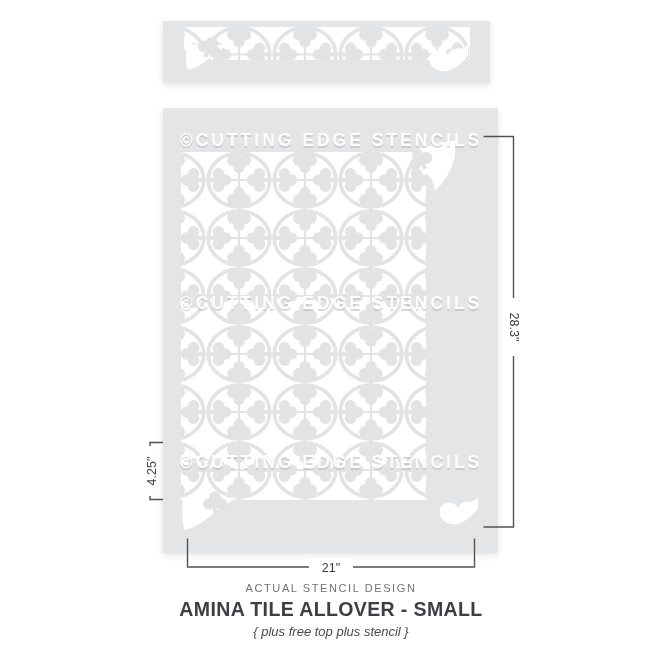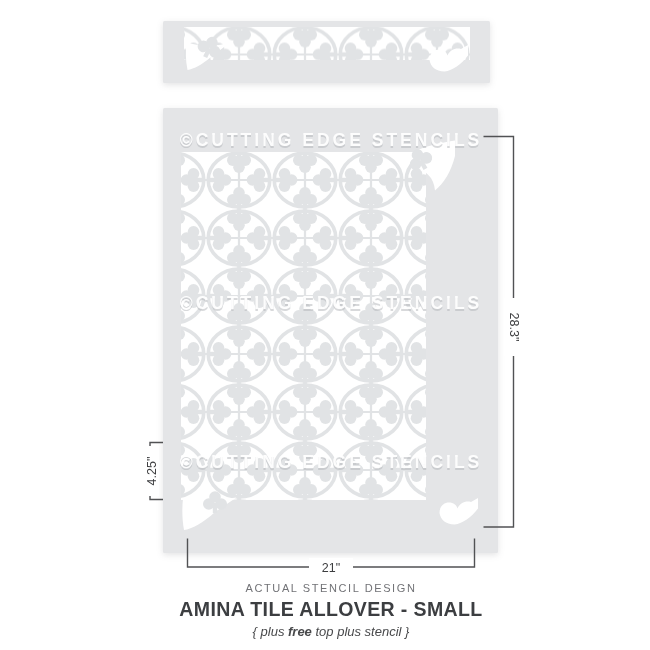--- a/index.html
+++ b/index.html
@@ -18,21 +18,21 @@
   .dim-gap{fill:#ffffff;}
   .dim-label{fill:var(--dimension_text);font-size:12.5px;text-anchor:middle;
              font-family:"Liberation Sans",sans-serif;}
 
   .caption{position:absolute;left:6px;top:582px;width:650px;text-align:center;}
   .caption-kicker{font-size:11px;letter-spacing:1.6px;color:var(--kicker_text);}
   .caption-title{font-size:21px;font-weight:bold;letter-spacing:.4px;
                  color:var(--title_text);margin-top:3px;transform:scaleX(.93);}
   .caption-subtitle{font-size:13px;font-style:italic;color:var(--subtitle_text);margin-top:3px;}
   .caption-subtitle span{white-space:pre;}
-  .caption-subtitle .b{font-weight:bold;}
+  .caption-subtitle .b{font-weight:normal;}
 </style>
 </head>
 <body>
 
 <svg class="scene" width="650" height="650" viewBox="0 0 650 650">
   <defs>
 
     <g id="trefoil">
       <circle cx="-6.2" cy="0" r="5.8"></circle>
       <circle cx="6.2" cy="0" r="5.8"></circle>

